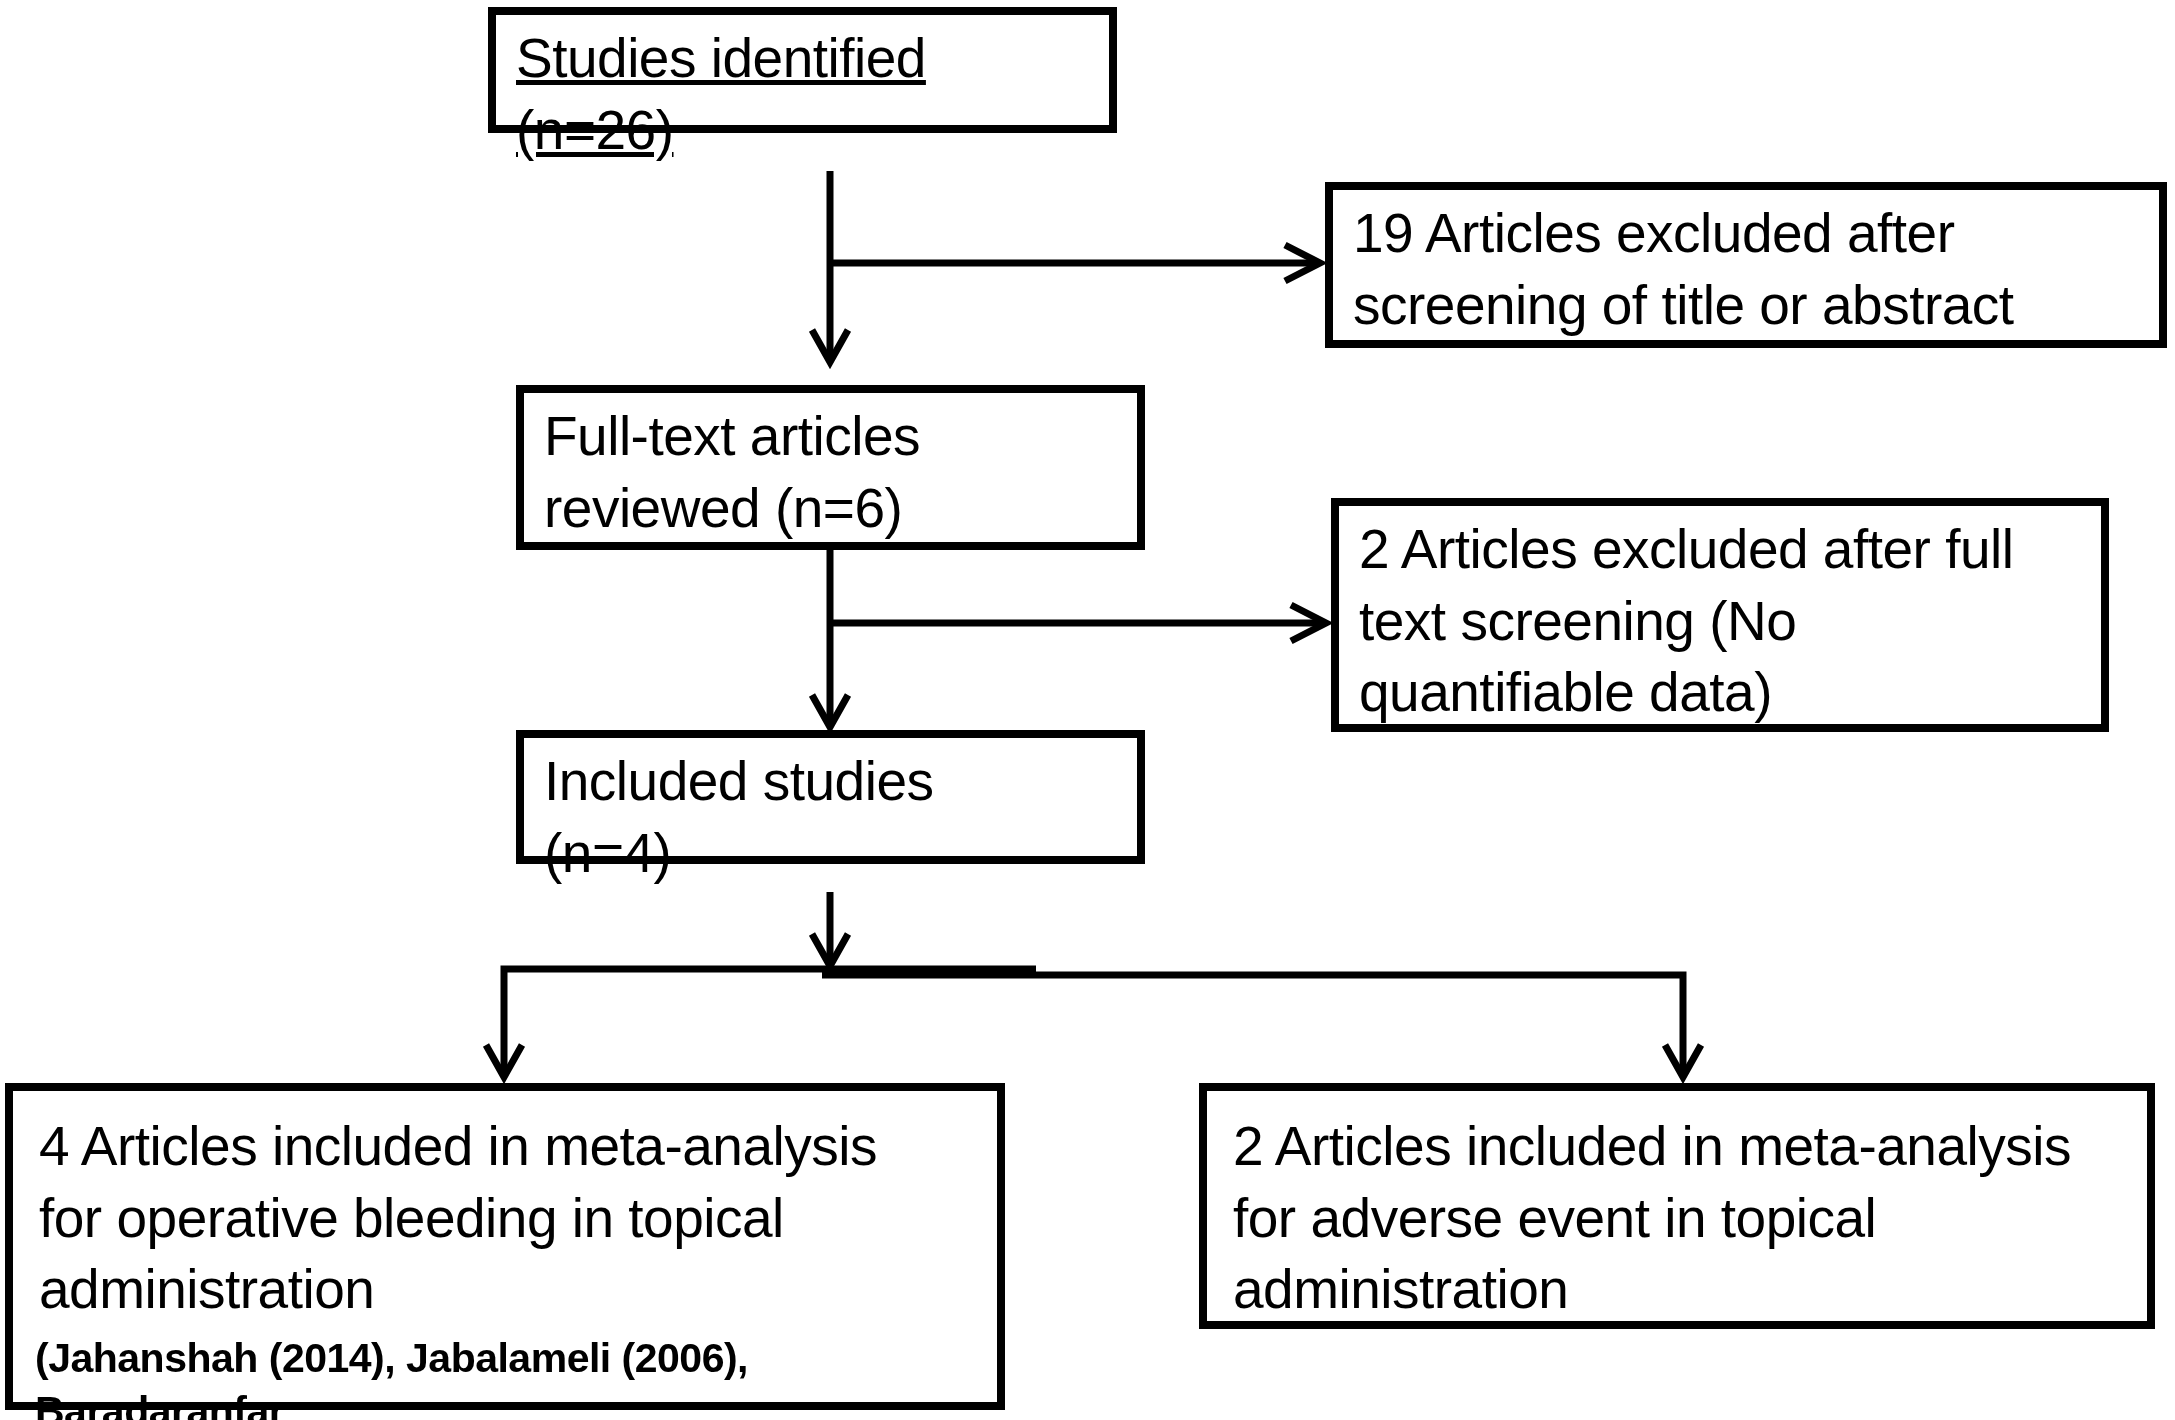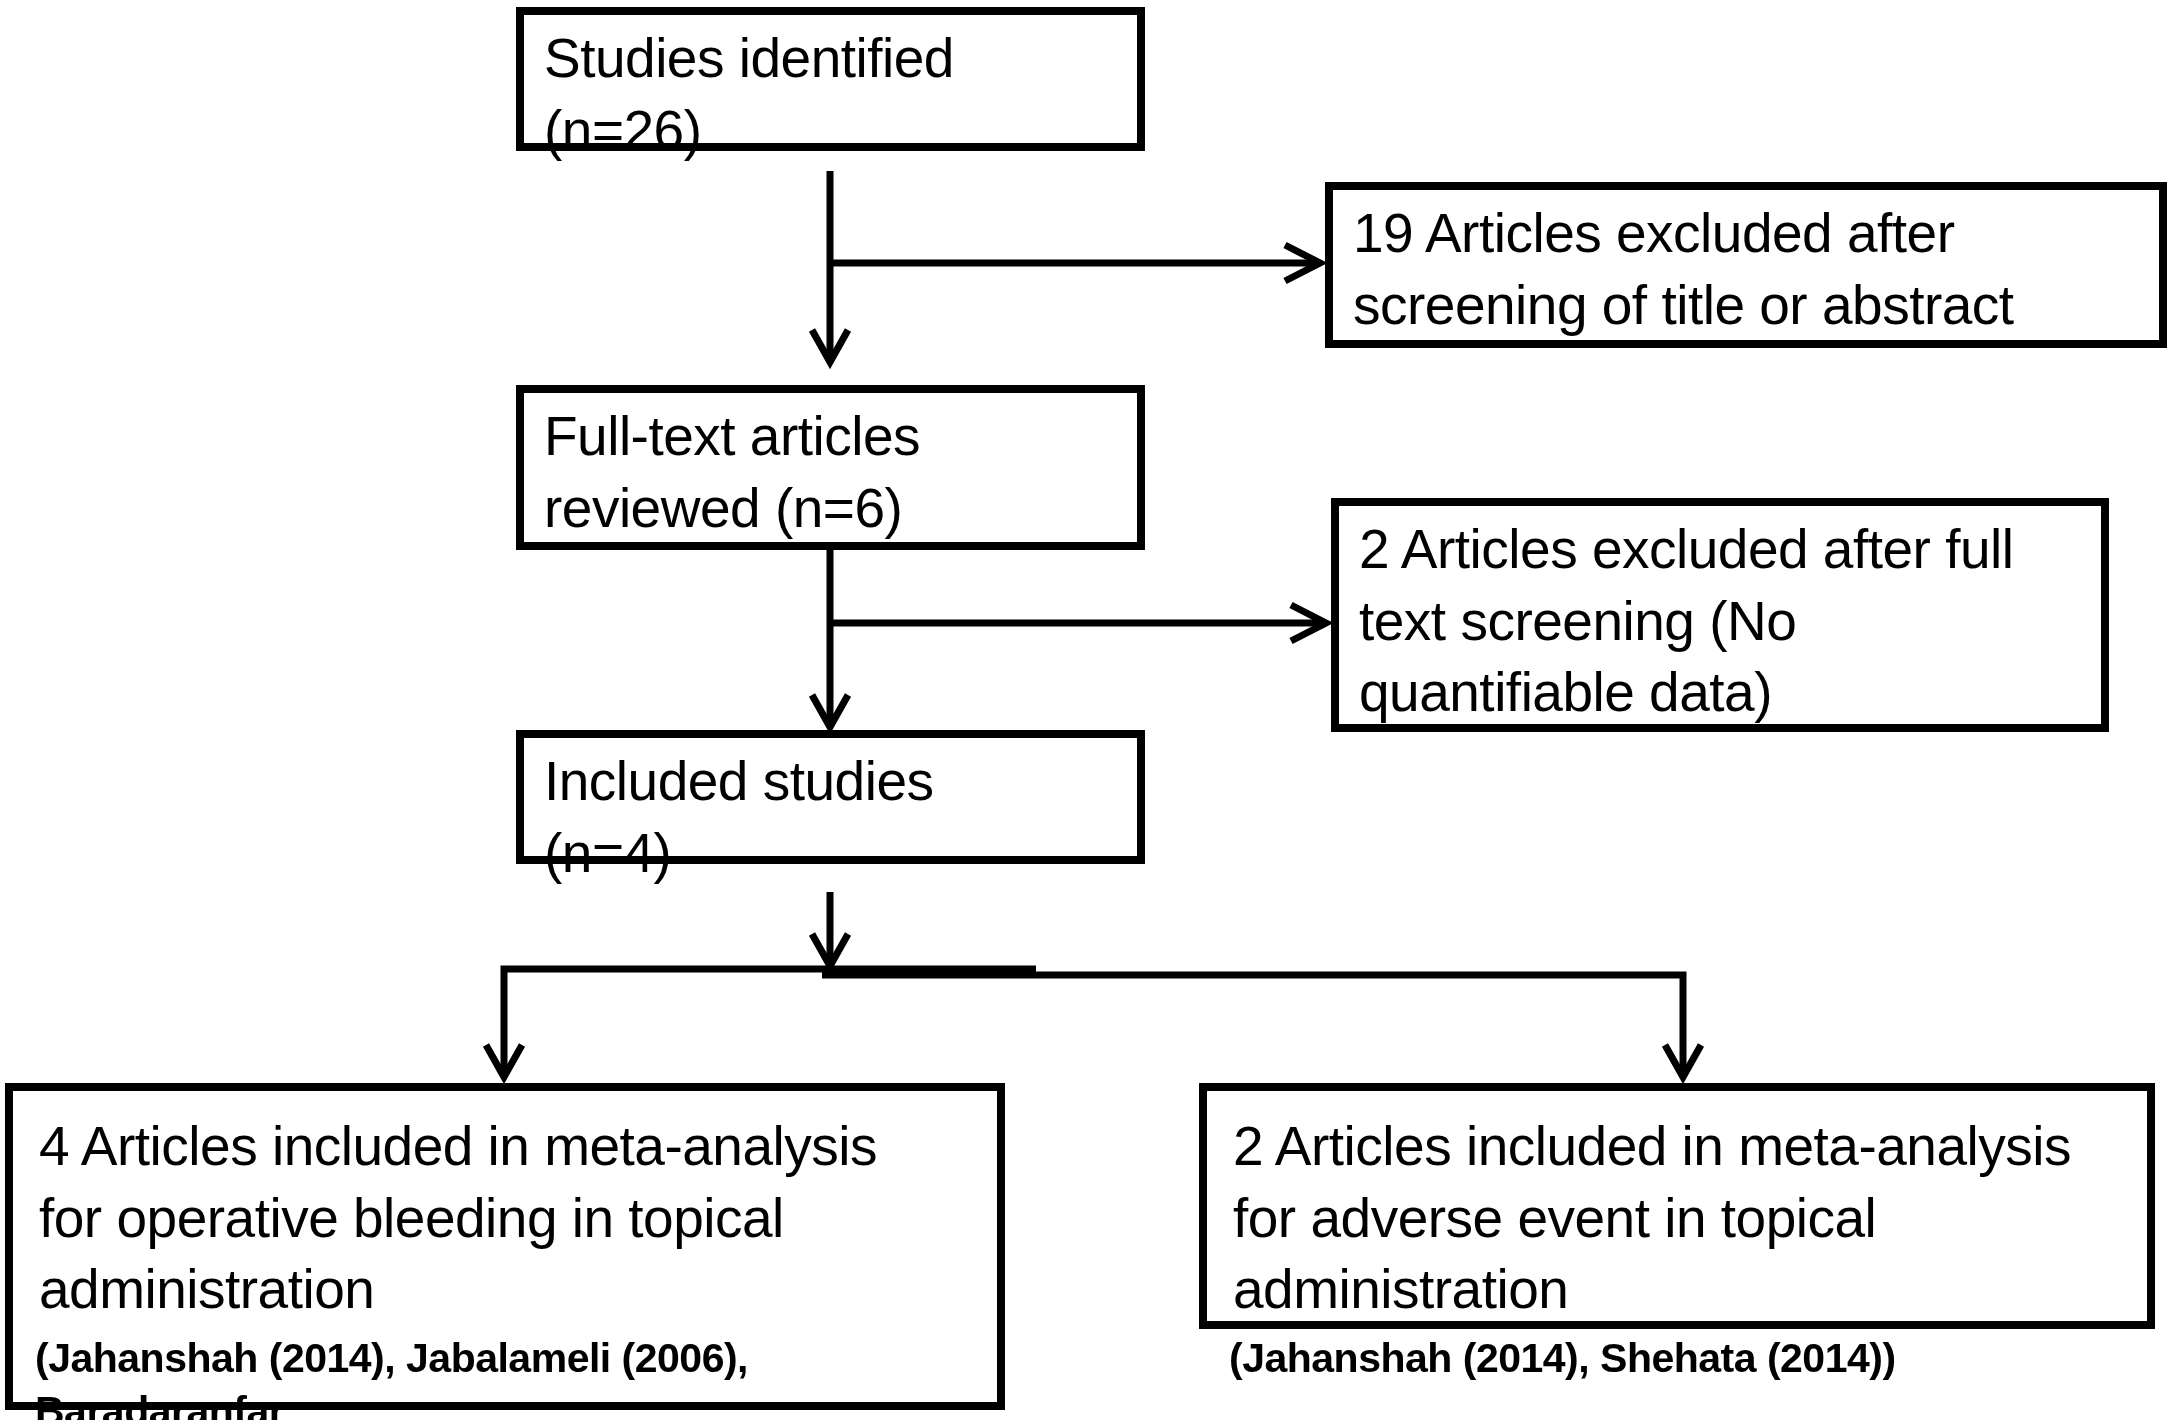--- a/index.html
+++ b/index.html
@@ -46,21 +46,21 @@
   }
   .box-citation {
     white-space: pre-line;
     font-size: 41px;
     line-height: 1.3;
     letter-spacing: -0.5px;
     padding: 0 14px 6px 22px;
     font-weight: 600;
   }
   
-  #box-identified       { left: 516px;  top: 7px;    width: 629px; height: 144px; }
+  #box-identified       { left: 488px;  top: 7px;    width: 629px; height: 126px; text-decoration: underline; }
   #box-excl-title       { left: 1325px; top: 182px;  width: 842px; height: 166px; }
   #box-fulltext         { left: 516px;  top: 365px;  width: 629px; height: 165px; margin-top: 20px; }
   #box-excl-fulltext    { left: 1331px; top: 498px;  width: 778px; height: 234px; }
   #box-included         { left: 516px;  top: 730px;  width: 629px; height: 134px; }
   #box-meta-bleeding    { left: 5px;    top: 1083px; width: 1000px; height: 327px; }
   #box-meta-adverse     { left: 1199px; top: 1083px; width: 956px;  height: 246px; }
   #box-meta-bleeding .box-text, #box-meta-adverse .box-text { padding-left: 26px; padding-top: 20px; }
 </style>
 </head>
 <body>
@@ -121,16 +121,15 @@
 for operative bleeding in topical
 administration</div>
     <div class="box-citation">(Jahanshah (2014), Jabalameli (2006), Baradaranfar
 (2017), Shehata (2014))</div>
   </div>
 
   <div class="box" id="box-meta-adverse">
     <div class="box-text">2 Articles included in meta-analysis
 for adverse event in topical
 administration</div>
-    <div class="box-citation">(Jahanshah (2014), Shehata (2014))</div>
   </div>
 
 </div>
 
 </body></html>

